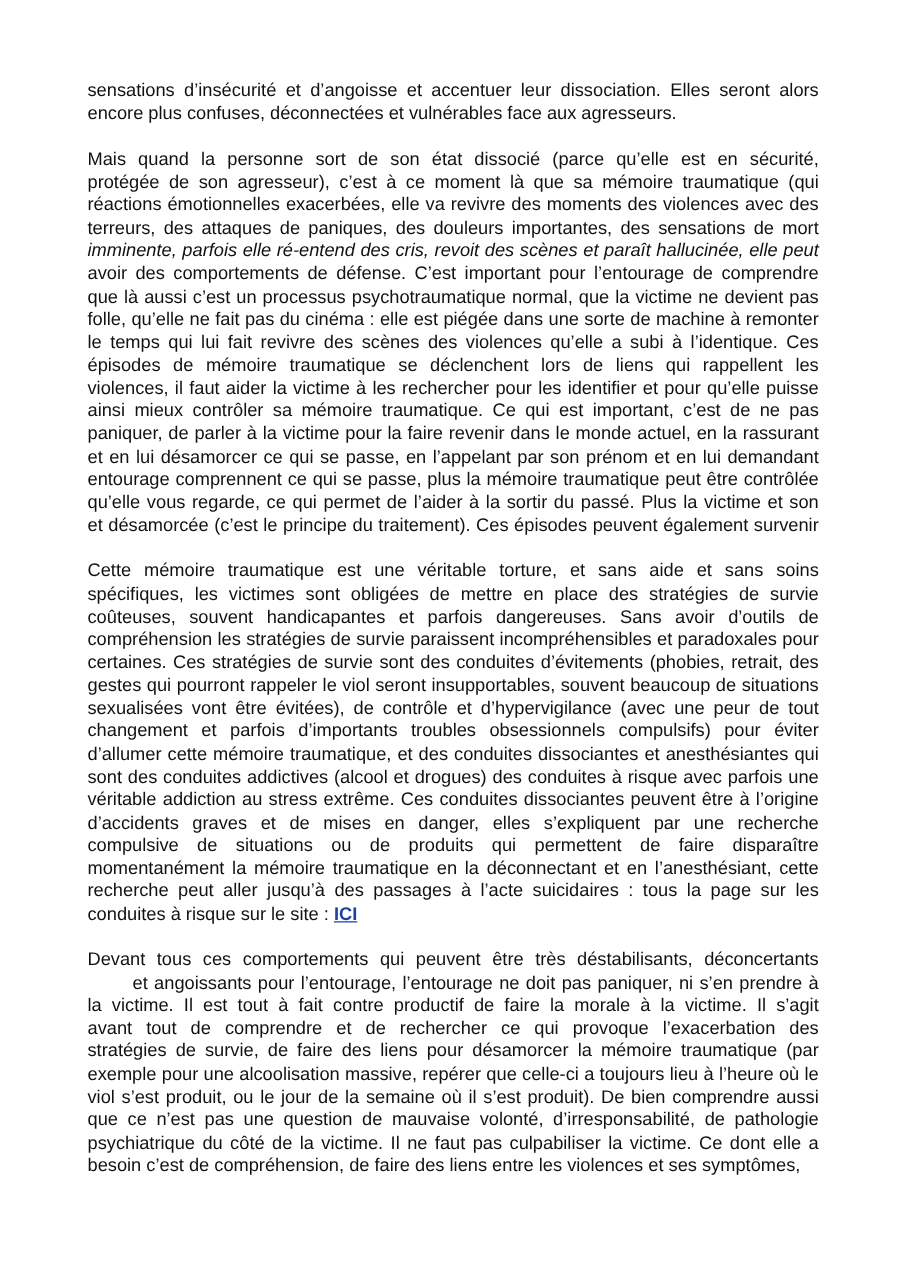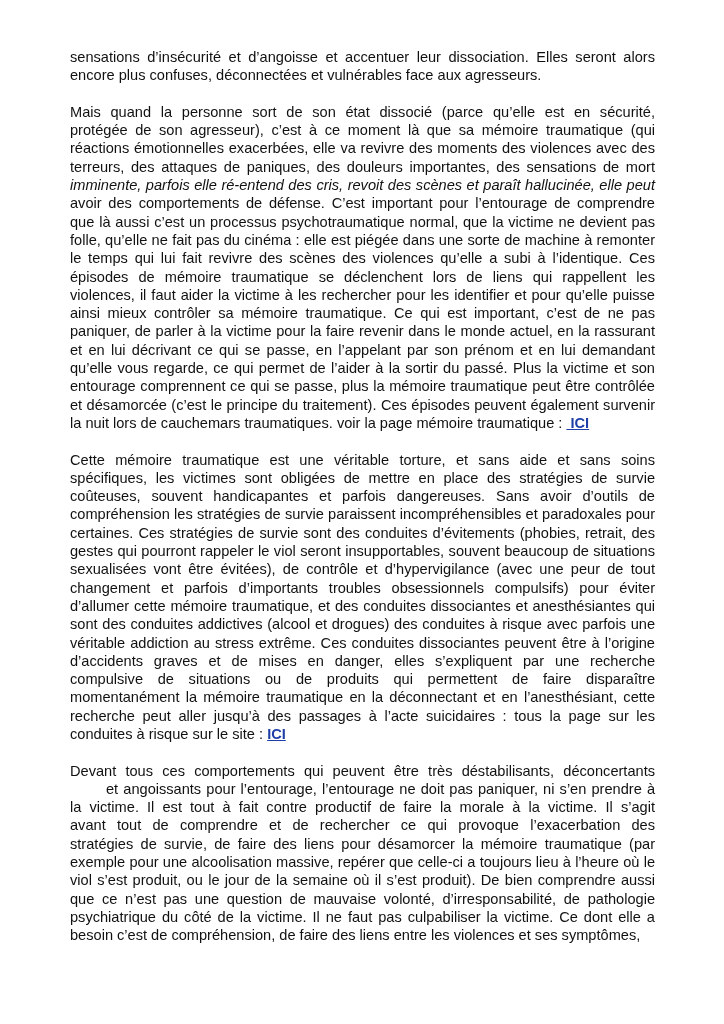--- a/index.html
+++ b/index.html
@@ -1,18 +1,18 @@
 <!DOCTYPE html>
 <html><head>
 <meta charset="utf-8">
 <style>
   html, body { margin: 0; padding: 0; background: #ffffff; }
   body { width: 724px; height: 1024px; position: relative; overflow: hidden; }
   .page {
-    position: absolute; left: 70px; top: 48px; width: 585px;
+    position: absolute; left: 70px; top: 64px; width: 585px;
     font-family: "Liberation Sans", sans-serif;
     font-size: 14.6px; color: #111111;
   }
   .para { margin: 0 0 18.3px 0; }
   .line {
     display: block; height: 18.3px; line-height: 18.3px;
     text-align: justify; text-align-last: justify; white-space: nowrap;
   }
   .line.last { text-align-last: left; }
   .line > span { white-space: pre; }
@@ -34,25 +34,24 @@
       <div class="line"><span style="white-space: normal;">terreurs, des attaques de paniques, des douleurs importantes, des sensations de mort</span></div>
       <div class="line"><span style="white-space: normal; font-style: italic;">imminente, parfois elle ré-entend des cris, revoit des scènes et paraît hallucinée, elle peut</span></div>
       <div class="line"><span style="white-space: normal;">avoir des comportements de défense. C’est important pour l’entourage de comprendre</span></div>
       <div class="line"><span style="white-space: normal;">que là aussi c’est un processus psychotraumatique normal, que la victime ne devient pas</span></div>
       <div class="line"><span style="white-space: normal; margin-top: 40px;">folle, qu’elle ne fait pas du cinéma : elle est piégée dans une sorte de machine à remonter</span></div>
       <div class="line"><span style="white-space: normal;">le temps qui lui fait revivre des scènes des violences qu’elle a subi à l’identique. Ces</span></div>
       <div class="line"><span style="white-space: normal;">épisodes de mémoire traumatique se déclenchent lors de liens qui rappellent les</span></div>
       <div class="line"><span style="white-space: normal;">violences, il faut aider la victime à les rechercher pour les identifier et pour qu’elle puisse</span></div>
       <div class="line"><span style="white-space: normal;">ainsi mieux contrôler sa mémoire traumatique. Ce qui est important, c’est de ne pas</span></div>
       <div class="line"><span style="white-space: normal;">paniquer, de parler à la victime pour la faire revenir dans le monde actuel, en la rassurant</span></div>
-      <div class="line"><span style="white-space: normal;">et en lui décrivant ce qui se passe, en l’appelant par son prénom et en lui demandant</span></div>
+      <div class="line"><span style="white-space: normal;">et en lui désamorcer ce qui se passe, en l’appelant par son prénom et en lui demandant</span></div>
+      <div class="line"><span style="white-space: normal;">entourage  comprennent ce qui se passe, plus la mémoire traumatique peut être contrôlée</span></div>
       <div class="line"><span style="white-space: normal;">qu’elle vous regarde, ce qui permet de l’aider à la sortir du passé. Plus la victime et son</span></div>
-      <div class="line"><span style="white-space: normal;">entourage  comprennent ce qui se passe, plus la mémoire traumatique peut être contrôlée</span></div>
       <div class="line"><span style="white-space: normal;">et désamorcée (c’est le principe du traitement). Ces épisodes peuvent également survenir</span></div>
-      <div class="line last"><span>la nuit lors de cauchemars traumatiques. </span><span class="b">voir la page mémoire traumatique : </span><a class="link"> ICI</a></div>
     </div>
     <div class="para">
       <div class="line"><span class="b" style="white-space: normal;">Cette mémoire traumatique est une véritable torture, et sans aide et sans soins</span></div>
       <div class="line"><span class="b" style="white-space: normal; margin-top: 12px;">spécifiques, les victimes sont obligées de mettre en place des stratégies de survie</span></div>
       <div class="line"><span class="b" style="white-space: normal;">coûteuses, souvent handicapantes et parfois dangereuses</span><span style="white-space: normal;">. Sans avoir d’outils de</span></div>
       <div class="line"><span style="white-space: normal;">compréhension les stratégies de survie paraissent incompréhensibles et paradoxales pour</span></div>
       <div class="line"><span style="white-space: normal;">certaines. Ces stratégies de survie sont des conduites d’évitements (phobies, retrait, des</span></div>
       <div class="line"><span style="white-space: normal;">gestes qui pourront rappeler le viol seront insupportables, souvent beaucoup de situations</span></div>
       <div class="line"><span style="white-space: normal;">sexualisées vont être évitées), de contrôle et d’hypervigilance (avec une peur de tout</span></div>
       <div class="line"><span style="white-space: normal;">changement et parfois d’importants troubles obsessionnels compulsifs) pour éviter</span></div>

